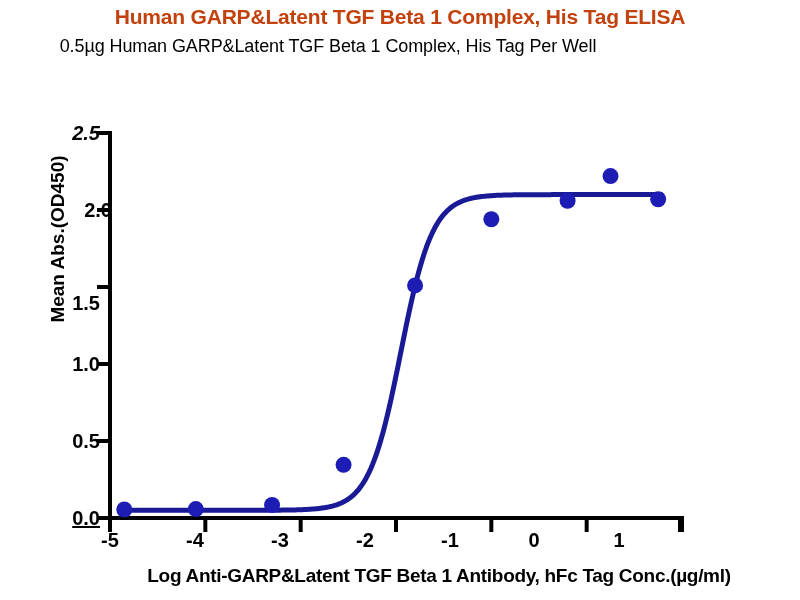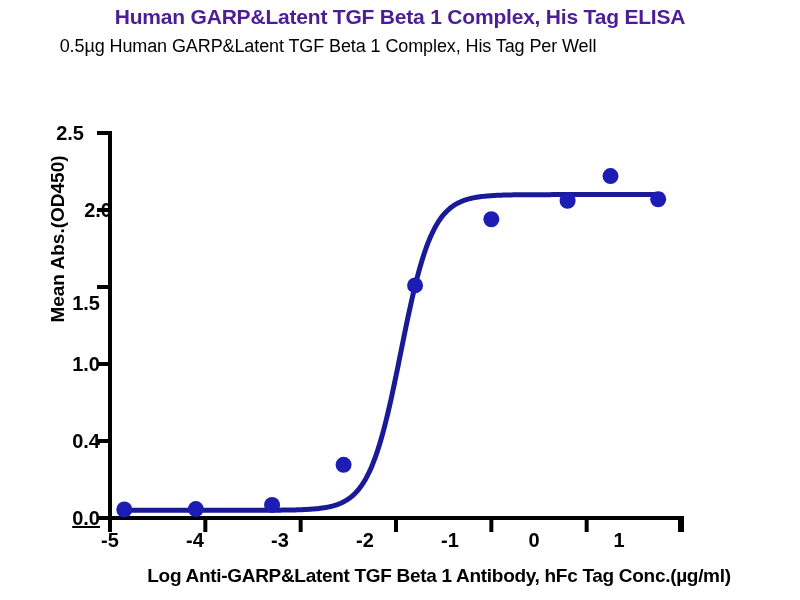--- a/index.html
+++ b/index.html
@@ -22,21 +22,21 @@
     height: 600px;
   }
   .title {
     position: absolute;
     left: 0;
     top: 5px;
     width: 800px;
     text-align: center;
     font-size: 21px;
     font-weight: bold;
-    color: #4c1d95;
+    color: #c2410c;
     letter-spacing: -0.2px;
     white-space: nowrap;
   }
   .subtitle {
     position: absolute;
     left: 0;
     top: 36px;
     width: 656px;
     text-align: center;
     font-size: 18px;
@@ -98,25 +98,25 @@
 <body>
 
 <div id="figure">
 
   <div class="title">Human GARP&amp;Latent TGF Beta 1 Complex, His Tag ELISA</div>
   <div class="subtitle">0.5µg  Human GARP&amp;Latent TGF Beta 1 Complex, His Tag Per Well</div>
 
   <div class="ylabel">Mean Abs.(OD450)</div>
   <div class="xlabel">Log Anti-GARP&amp;Latent TGF Beta 1 Antibody, hFc Tag Conc.(µg/ml)</div>
 
-  <div class="ytick-label" style="left:24px; top:122px;">2.5</div>
+  <div class="ytick-label" style="left:40px; top:122px;font-style:italic;">2.5</div>
   <div class="ytick-label" style="left:52px; top:199px;">2.0</div>
   <div class="ytick-label" style="left:40px; top:276px;margin-top:16px;">1.5</div>
   <div class="ytick-label" style="left:40px; top:353px;">1.0</div>
-  <div class="ytick-label" style="left:40px; top:430px;">0.4</div>
+  <div class="ytick-label" style="left:40px; top:430px;">0.5</div>
   <div class="ytick-label" style="left:40px; top:507px;text-decoration:underline;">0.0</div>
 
   <div class="xtick-label" style="left:90px; top:529px;">-5</div>
   <div class="xtick-label" style="left:175px; top:529px;">-4</div>
   <div class="xtick-label" style="left:260px; top:529px;">-3</div>
   <div class="xtick-label" style="left:345px; top:529px;">-2</div>
   <div class="xtick-label" style="left:430px; top:529px;">-1</div>
   <div class="xtick-label" style="left:514px; top:529px;">0</div>
   <div class="xtick-label" style="left:599px; top:529px;">1</div>
 

